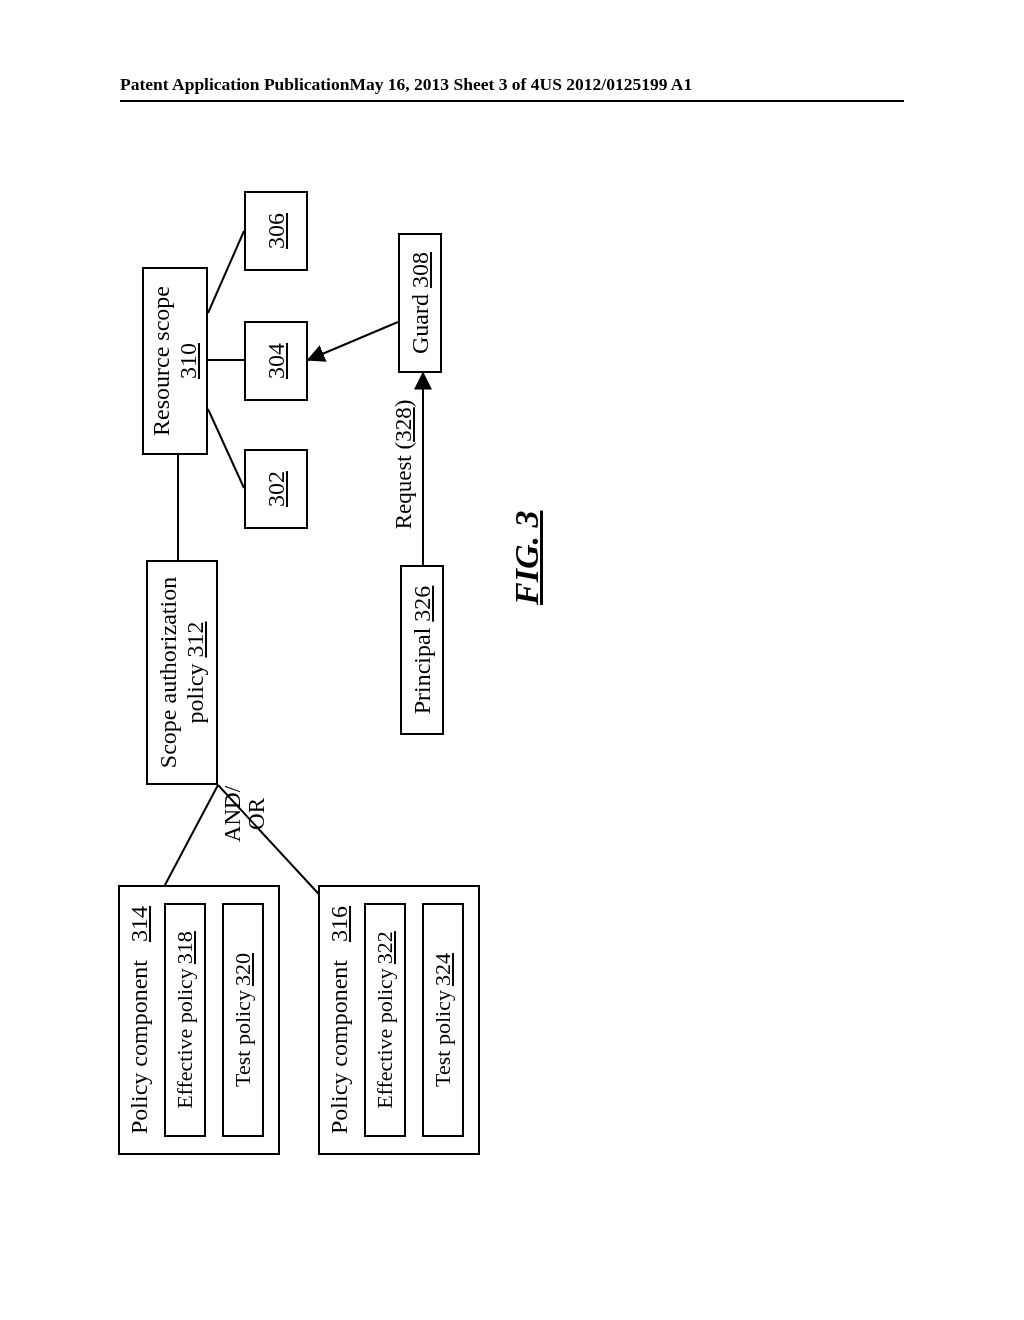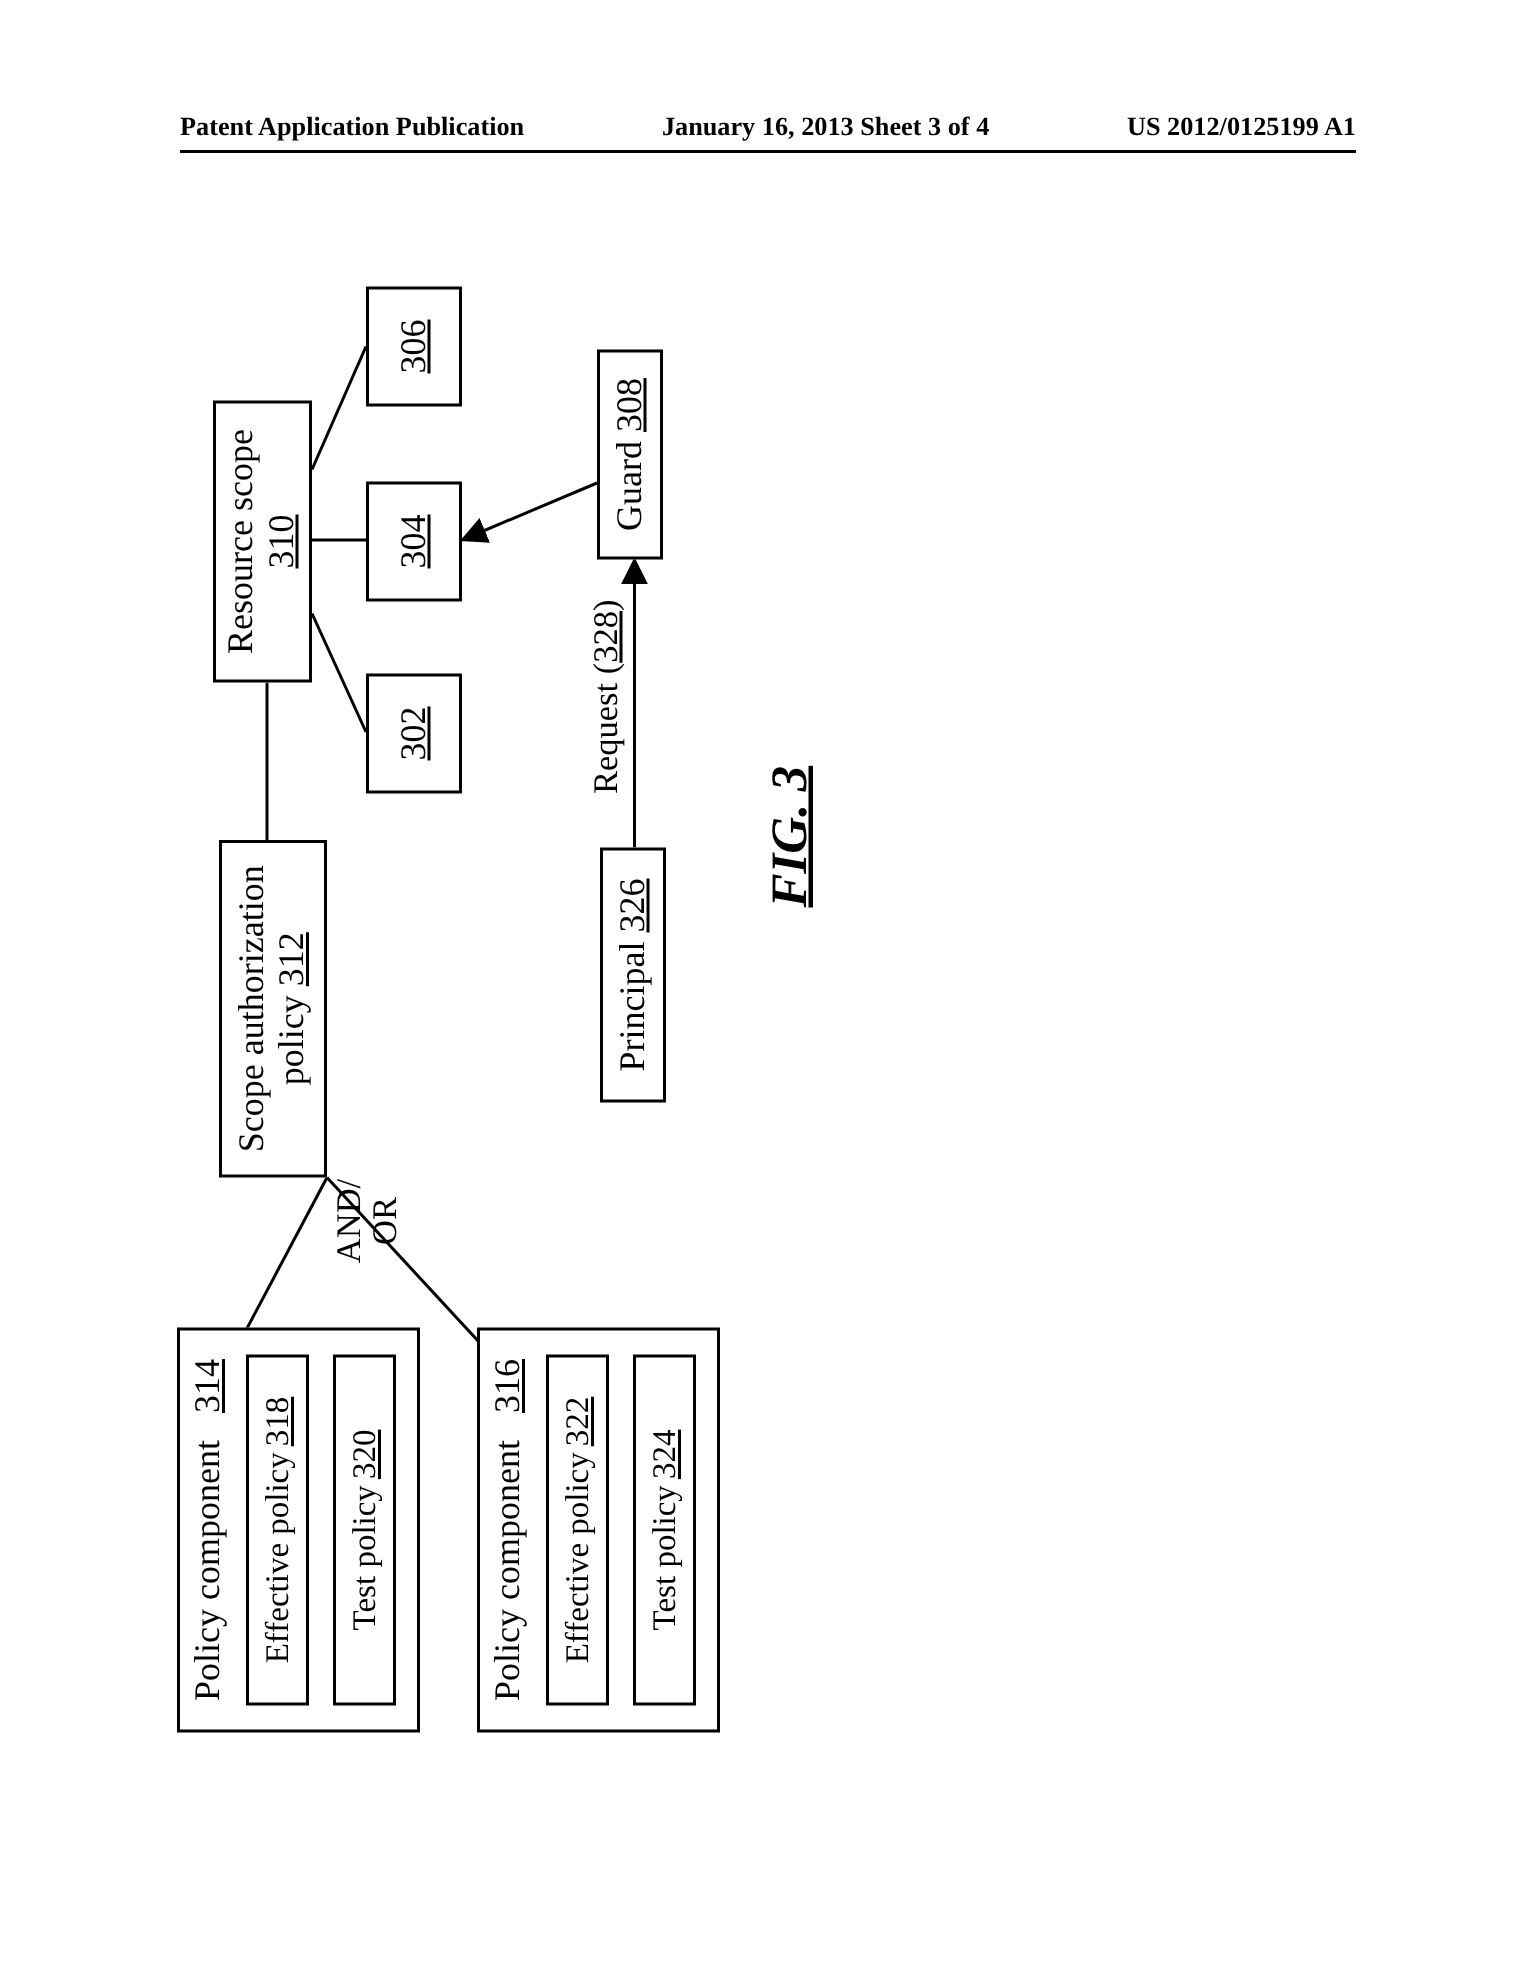--- a/index.html
+++ b/index.html
@@ -1,18 +1,18 @@
 <!DOCTYPE html>
 <html><head>
 <meta charset="utf-8">
 <style>
   * { box-sizing: border-box; margin: 0; padding: 0; }
   html, body { width: 1024px; height: 1320px; background: #fff; font-family: "Times New Roman", serif; }
   .page { position: relative; width: 1024px; height: 1320px; }
-  .header { position: absolute; top: 74px; left: 120px; right: 120px; display: flex; justify-content: space-between; font-weight: bold; font-size: 17.5px; }
+  .header { position: absolute; top: 74px; left: 120px; right: 120px; display: flex; font-weight: bold; font-size: 17.5px; }
   .rule { position: absolute; top: 100px; left: 120px; right: 120px; border-top: 2.5px solid #000; }
   .figure-area { position: absolute; top: 155px; left: 118px; width: 790px; height: 1000px; }
   
   .rot { position: absolute; top: 0; left: 0; width: 1000px; height: 790px; transform-origin: 0 0; transform: rotate(-90deg) translate(-1000px, 0); }
   
   .box { position: absolute; border: 2px solid #000; background: #fff; font-size: 24px; text-align: center; display: flex; flex-direction: column; justify-content: center; align-items: center; padding: 4px 6px; }
   .box .lbl { white-space: nowrap; }
   .box .num { text-decoration: underline; }
   .inner-box { position: absolute; border: 2px solid #000; background: #fff; font-size: 22px; text-align: center; display: flex; justify-content: center; align-items: center; }
   .inner-box .num { text-decoration: underline; margin-left: 4px; }
@@ -20,21 +20,21 @@
   .fig-caption { position: absolute; font-size: 34px; font-weight: bold; font-style: italic; text-decoration: underline; font-family: "Times New Roman", serif; }
   svg.lines { position: absolute; top: 0; left: 0; width: 1000px; height: 790px; }
 </style>
 </head>
 <body>
 
 <div class="page">
 
   <div class="header">
     <span>Patent Application Publication</span>
-    <span>January 16, 2013  Sheet 3 of 4</span>
+    <span>May 16, 2013  Sheet 3 of 4</span>
     <span>US 2012/0125199 A1</span>
   </div>
   <div class="rule"></div>
 
   <div class="figure-area">
     <div class="rot">
 
       <svg class="lines">
         <defs>
           <marker id="arrow" viewBox="0 0 12 12" refX="11" refY="6" markerWidth="9" markerHeight="9" orient="auto-start-reverse">

